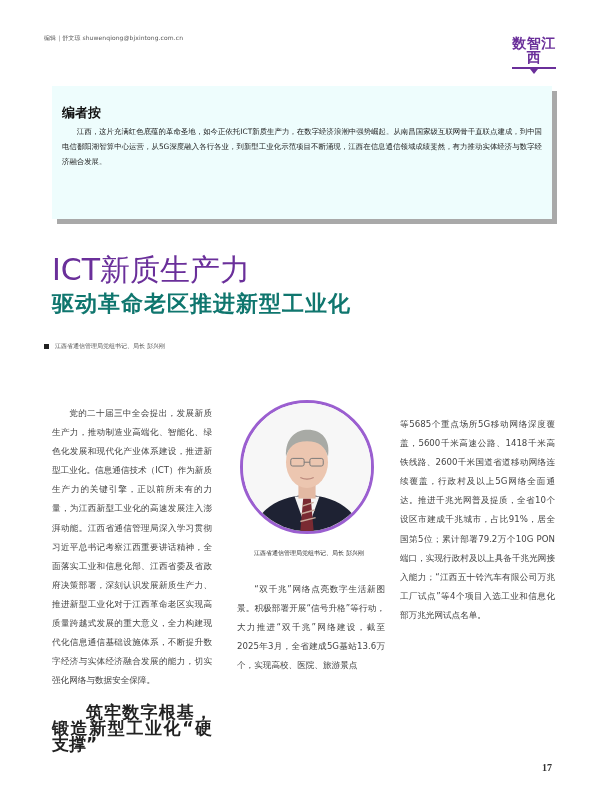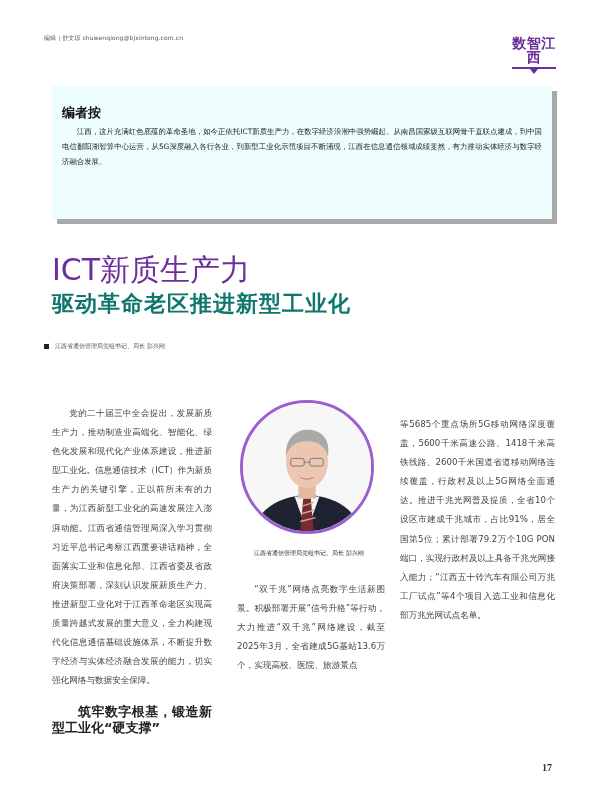--- a/index.html
+++ b/index.html
@@ -20,21 +20,21 @@
     .sub-title { position: absolute; left: 52px; top: 290px; font-size: 22px; color: #0f766e; line-height: 28px; letter-spacing: 1px; white-space: nowrap; }
     .byline { position: absolute; left: 44px; top: 342px; font-size: 6px; color: #555; white-space: nowrap; display: flex; align-items: center; }
     .byline .square { width: 5px; height: 5px; background: #222; display: inline-block; margin-right: 6px; }
 
     .col { position: absolute; font-size: 8.6px; line-height: 19.1px; color: #444; text-align: justify; }
     .col p { text-indent: 2em; }
     .col-1 { left: 52px; top: 404px; width: 160px; }
     .col-2 { left: 237px; top: 580px; width: 148px; }
     .col-3 { left: 400px; top: 404px; width: 155px; margin-top: 11px; }
 
-    .subhead { font-size: 13px; font-weight: bold; color: #222; line-height: 16px; margin-top: 14px; margin-bottom: 4px; text-indent: 2em; }
+    .subhead { font-size: 17px; font-weight: bold; color: #222; line-height: 16px; margin-top: 14px; margin-bottom: 4px; text-indent: 2em; }
 
     .portrait-wrap { position: absolute; left: 240px; top: 400px; width: 140px; height: 140px; }
     .portrait { width: 134px; height: 134px; border-radius: 50%; border: 3px solid #9b5fd0; background: #fafafa; overflow: hidden; position: relative; }
     .portrait svg { width: 100%; height: 100%; display: block; }
     .caption { position: absolute; left: 234px; top: 549px; width: 150px; font-size: 6px; color: #333; text-align: center; white-space: nowrap; }
 
     .page-number { position: absolute; left: 542px; top: 762px; font-family: "Liberation Serif", serif; font-size: 10px; color: #333; font-weight: bold; }
   </style>
 </head>
 <body>

